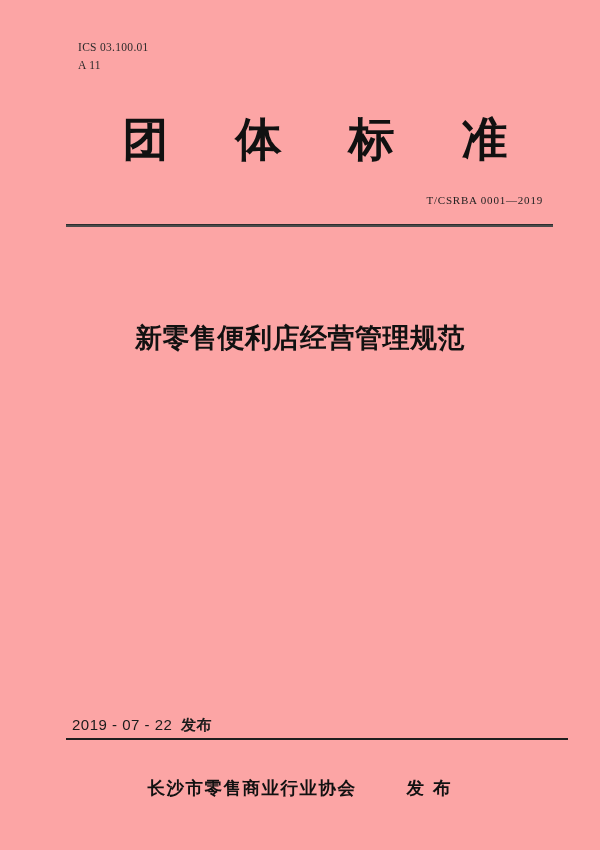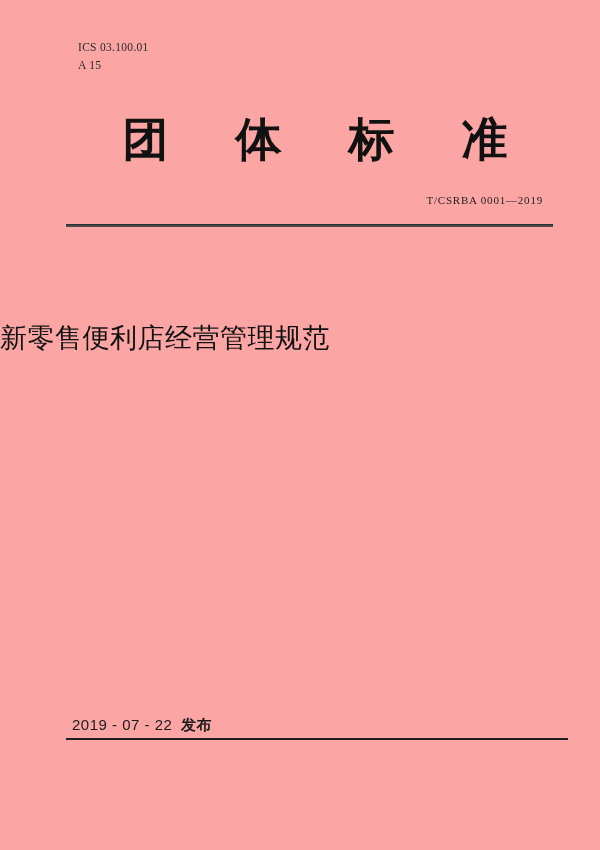--- a/index.html
+++ b/index.html
@@ -67,23 +67,24 @@
     border-top: 1px solid #2e2e2e;
     box-sizing: border-box;
   }
 
   
   .doc-title {
     position: absolute;
     top: 321px;
     left: 0;
     width: 100%;
+    text-align: center;
     font-size: 27px;
     line-height: 34px;
-    font-weight: 400;
+    font-weight: 700;
     color: #111111;
     letter-spacing: 0.5px;
   }
 
   
   .dates-row {
     position: absolute;
     left: 66px;
     top: 706px;
     width: 502px;
@@ -123,21 +124,21 @@
   .publisher-name { letter-spacing: 1.5px; }
   .publish-label { letter-spacing: 2px; white-space: pre; }
 </style>
 </head>
 <body>
 
 <div class="page">
 
   <div class="ics-block">
     <div>ICS 03.100.01</div>
-    <div>A 15</div>
+    <div>A 11</div>
   </div>
 
   <div class="masthead-title">
     <span>团</span>
     <span>体</span>
     <span>标</span>
     <span>准</span>
   </div>
 
   <div class="std-number">T/CSRBA 0001—2019</div>
@@ -146,14 +147,18 @@
 
   <div class="doc-title">新零售便利店经营管理规范</div>
 
   <div class="dates-row">
     <div class="date-cell left">
       <span class="date-num">2019 - 07 - 22</span>
       <span class="date-label">发布</span>
     </div>
   </div>
 
+  <div class="publisher-row">
+    <span class="publisher-name">长沙市零售商业行业协会</span>
+    <span class="publish-label">发 布</span>
+  </div>
 
 </div>
 
 </body></html>

